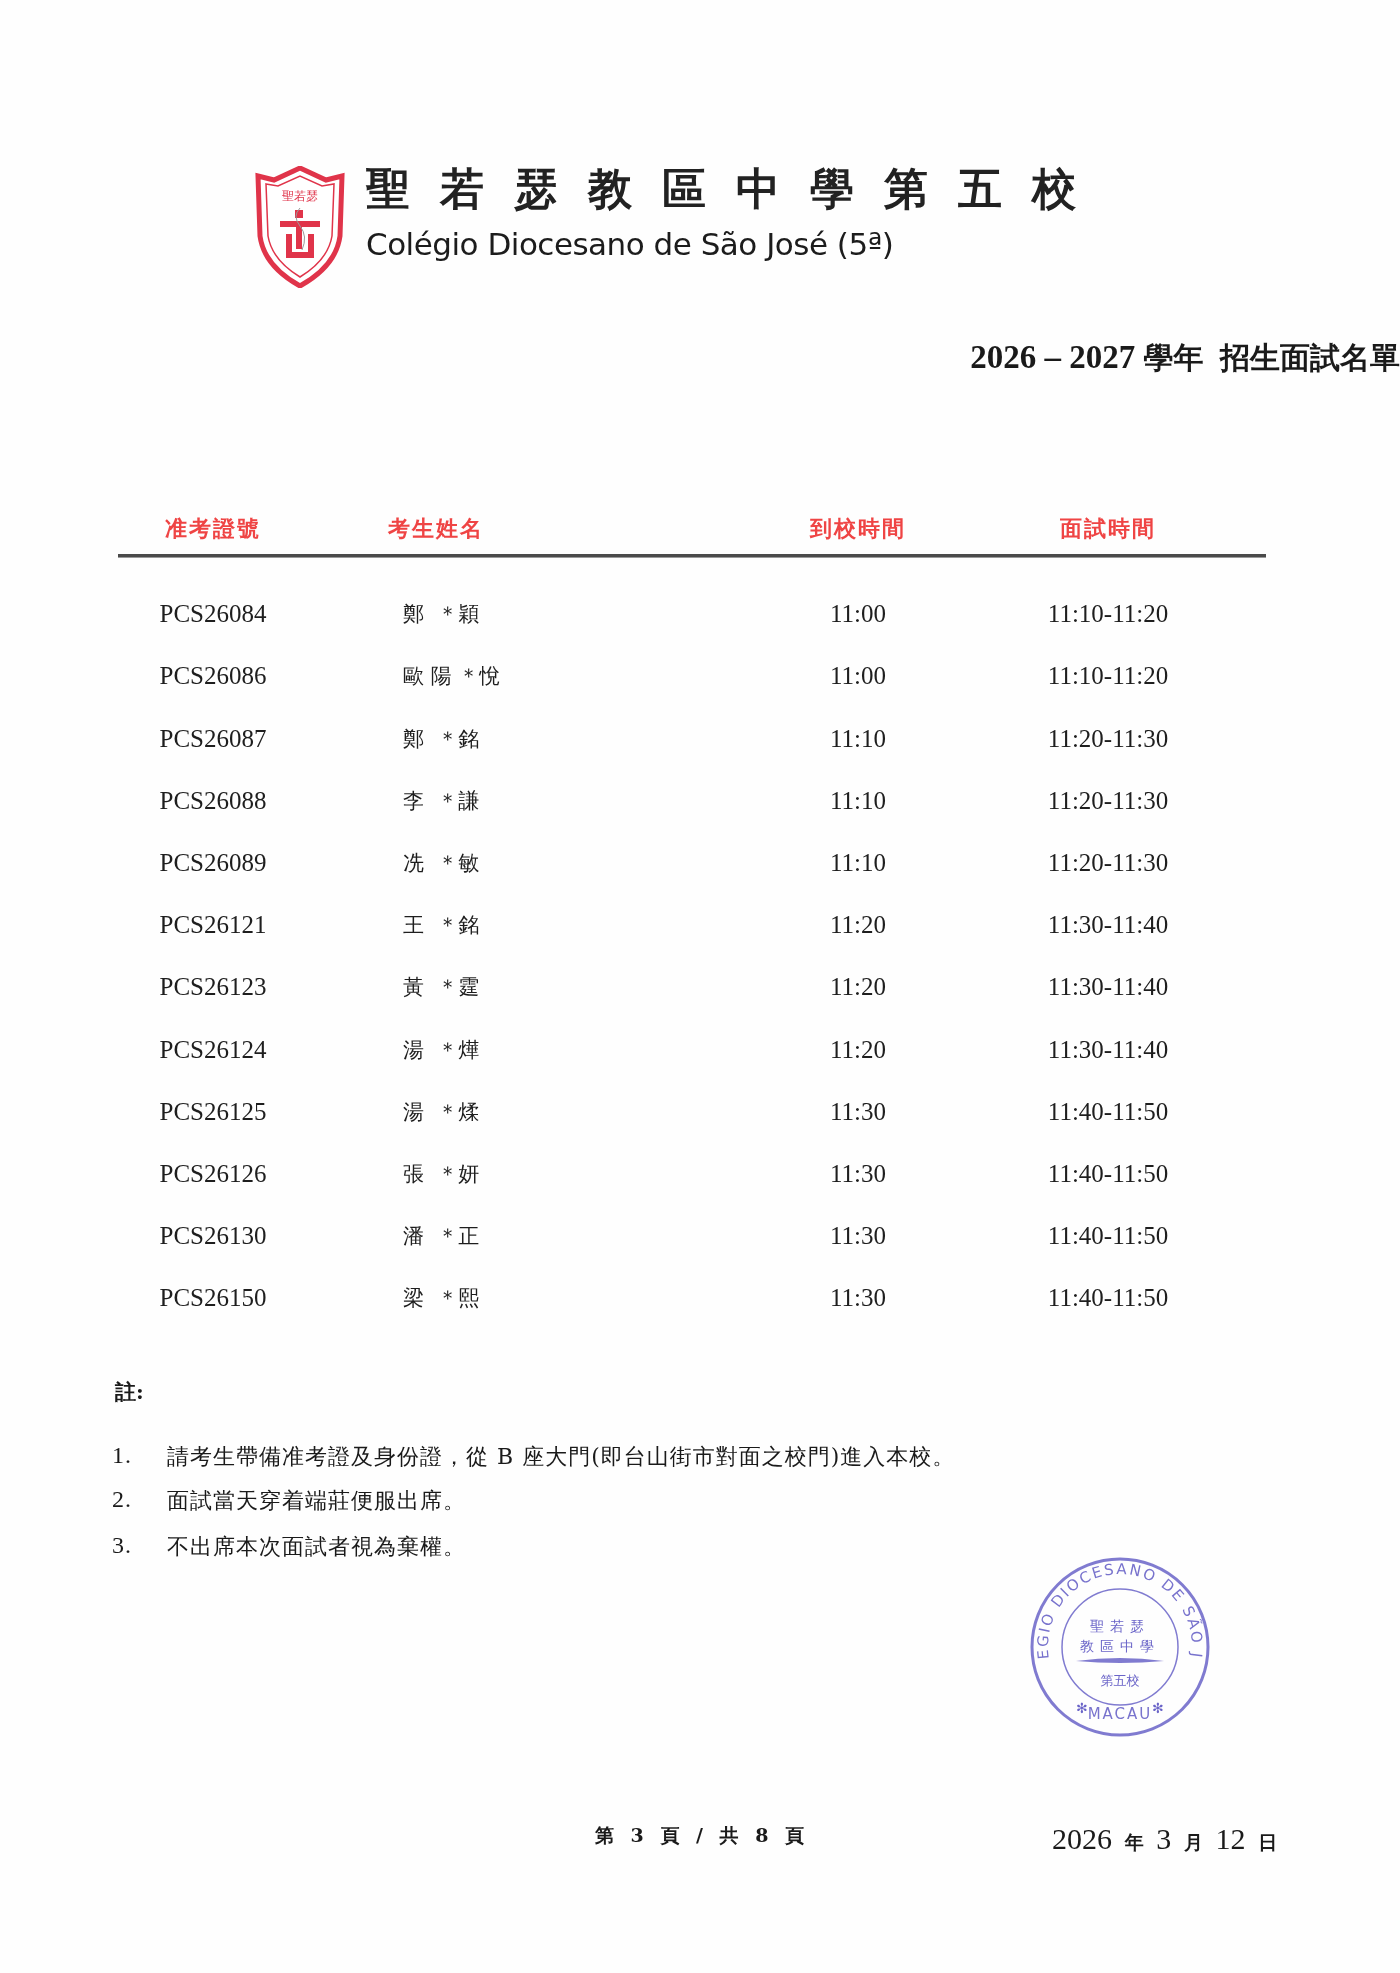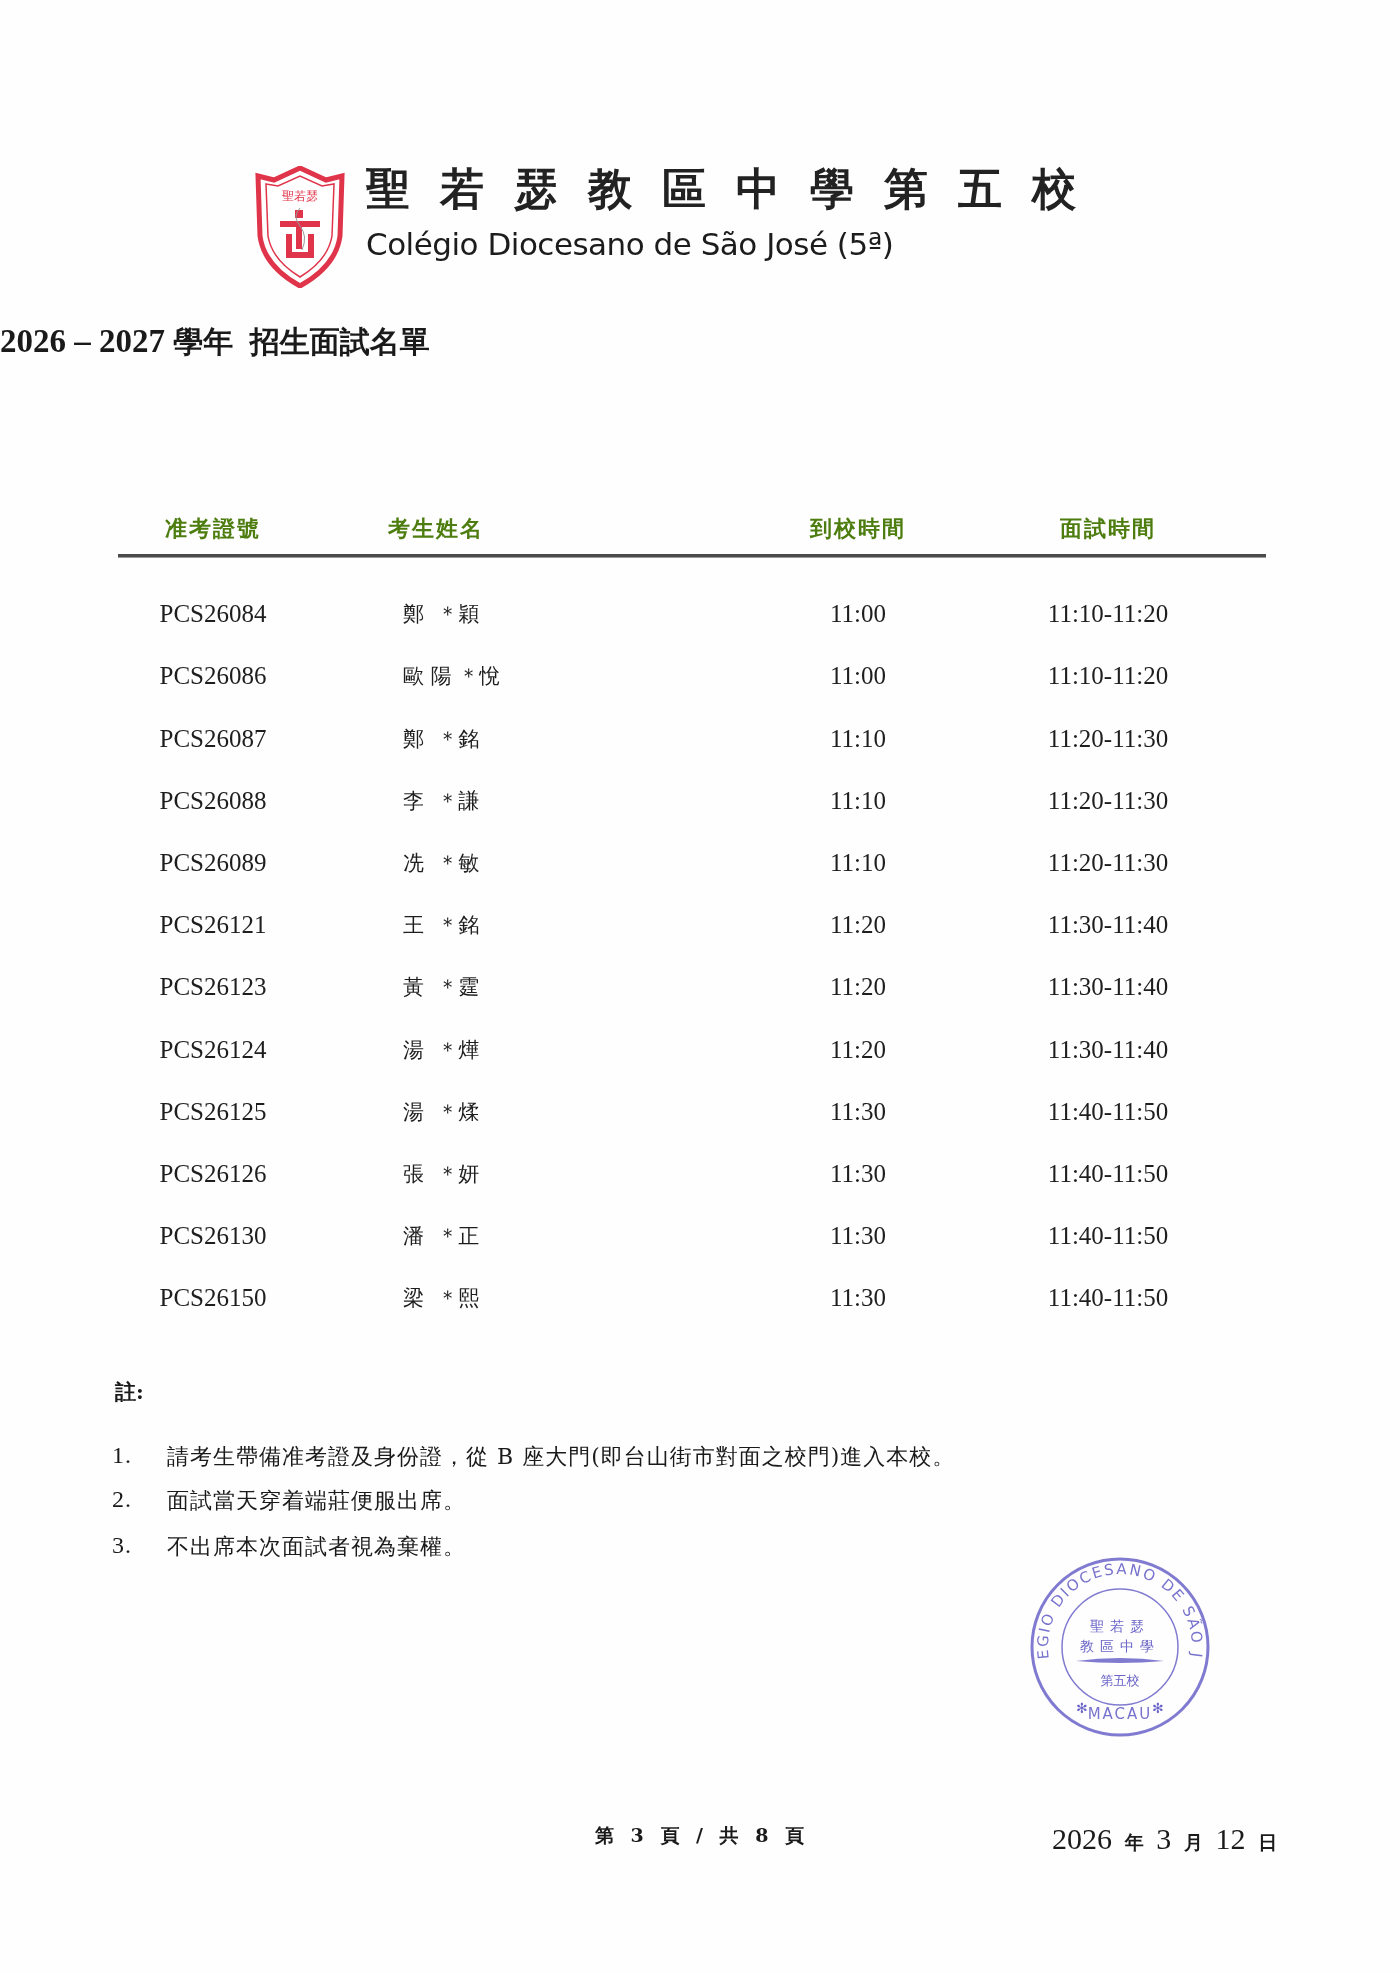--- a/index.html
+++ b/index.html
@@ -13,34 +13,34 @@
   .logo { position: absolute; left: 252px; top: 166px; width: 96px; height: 122px; }
   .school-cn {
     position: absolute; left: 366px; top: 160px; font-size: 44px; font-weight: bold;
     letter-spacing: 30px; color: #222; font-family: "DejaVu Serif", serif;
   }
   .school-pt {
     position: absolute; left: 366px; top: 226px; font-size: 31px;
     font-family: "DejaVu Sans", "Liberation Sans", sans-serif; color: #1c1c1c; letter-spacing: -0.5px;
   }
   .doc-title {
-    position: absolute; left: 0; width: 1400px; top: 322px; text-align: left;
+    position: absolute; left: 0; width: 1400px; top: 338px; text-align: right;
     font-size: 33px; font-weight: bold; font-family: "Liberation Serif", serif;
   }
   .doc-title .cn { font-family: "DejaVu Serif", serif; font-size: 30px; }
   .section-title {
     position: absolute; left: 0; width: 1380px; top: 428px; text-align: center;
     font-size: 27px; font-weight: bold; font-family: "DejaVu Serif", serif; letter-spacing: 2px;
   }
 
   
   .table { position: absolute; left: 118px; top: 505px; width: 1148px; }
   .thead { display: flex; height: 48px; align-items: center; }
   .th {
-    font-family: "DejaVu Serif", serif; font-size: 22px; font-weight: bold; color: #4d7c0f;
+    font-family: "DejaVu Serif", serif; font-size: 22px; font-weight: bold; color: #ef4444;
     text-align: center; letter-spacing: 2px;
   }
   .rule { height: 3px; background: #4a4a4a; margin-top: 1px; border-bottom: 1px solid #9a9a9a; }
   .tbody { margin-top: 8px; }
   .tr { display: flex; height: 62.2px; align-items: flex-end; }
   .td { font-family: "Liberation Serif", serif; font-size: 25px; color: #1e1e1e; text-align: center; }
 
   
   .notes-label {
     position: absolute; left: 115px; top: 1378px; font-family: "DejaVu Serif", serif;

